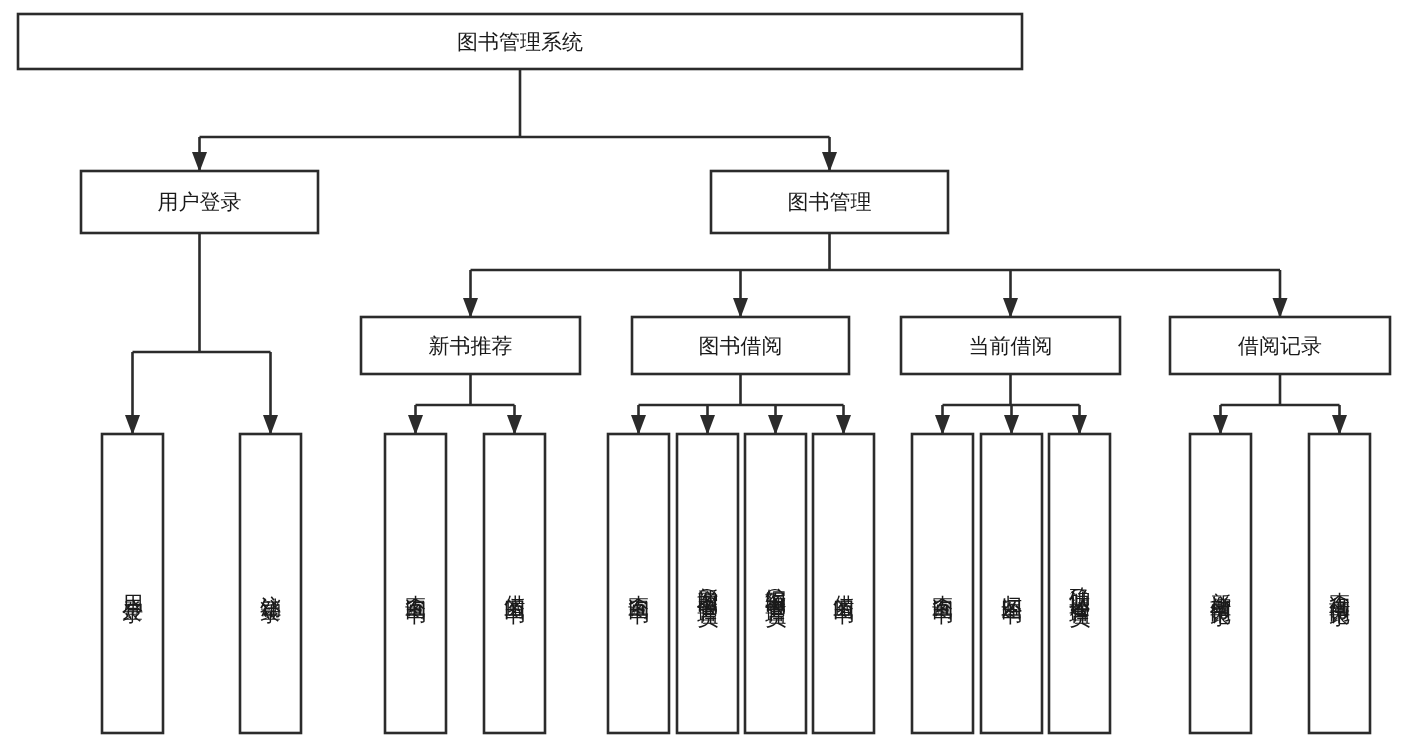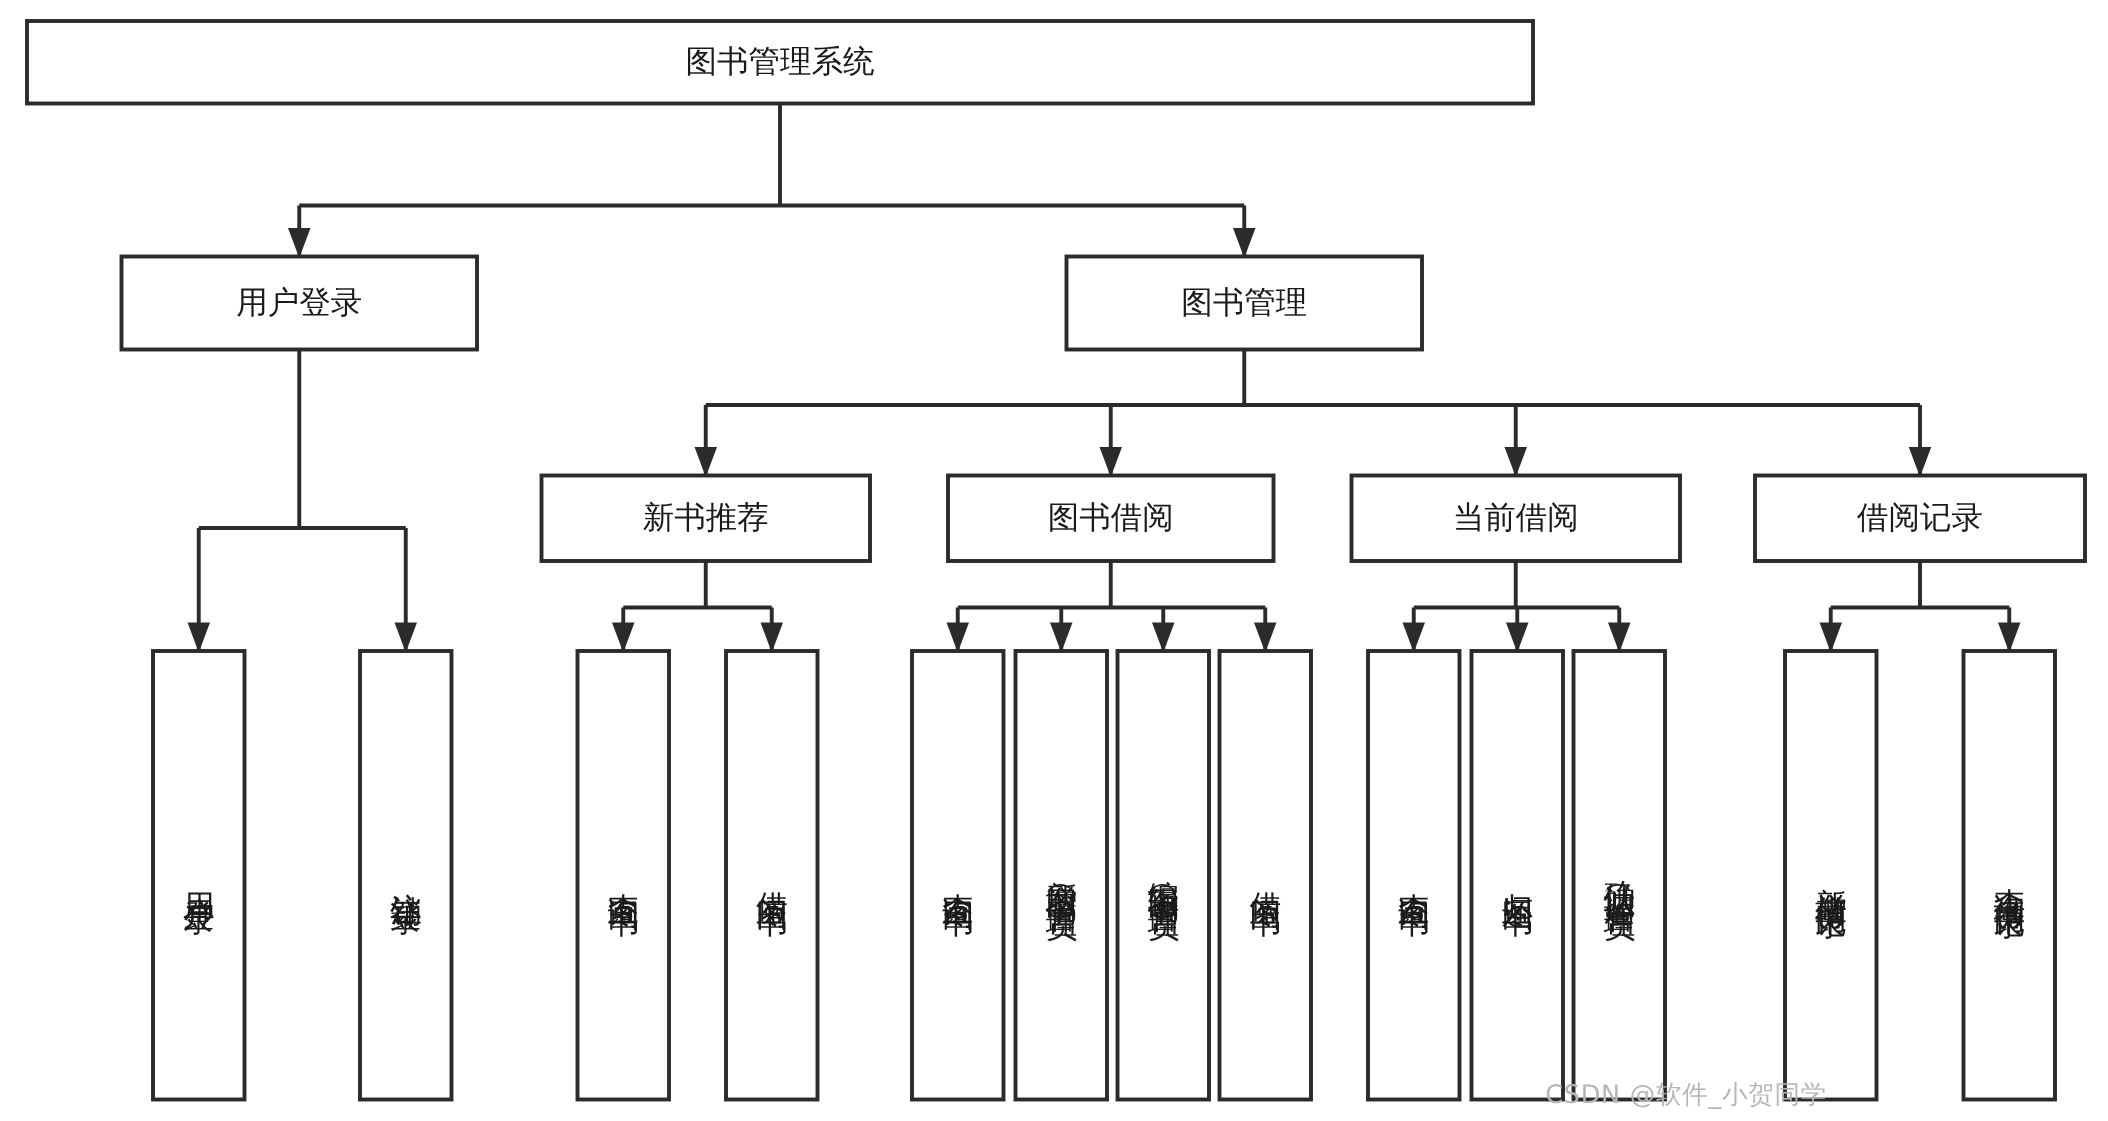--- a/index.html
+++ b/index.html
@@ -178,14 +178,13 @@
       <div class="node-label-v" style="left: 677px; top: 434px; width: 61px; height: 299px;">新增图书（管理员）</div>
       <div class="node-label-v" style="left: 745px; top: 434px; width: 61px; height: 299px;">编辑图书（管理员）</div>
       <div class="node-label-v" style="left: 813px; top: 434px; width: 61px; height: 299px;">借阅图书</div>
       <div class="node-label-v" style="left: 912px; top: 434px; width: 61px; height: 299px;">查询图书</div>
       <div class="node-label-v" style="left: 981px; top: 434px; width: 61px; height: 299px;">归还图书</div>
       <div class="node-label-v" style="left: 1049px; top: 434px; width: 61px; height: 299px;">确认归还（管理员）</div>
       <div class="node-label-v" style="left: 1190px; top: 434px; width: 61px; height: 299px;">新增借阅记录</div>
       <div class="node-label-v" style="left: 1309px; top: 434px; width: 61px; height: 299px;">查询借阅记录</div>
     </div>
 
-  <div class="watermark">CSDN @软件_小贺同学</div>
 </div>
 
 </body></html>

